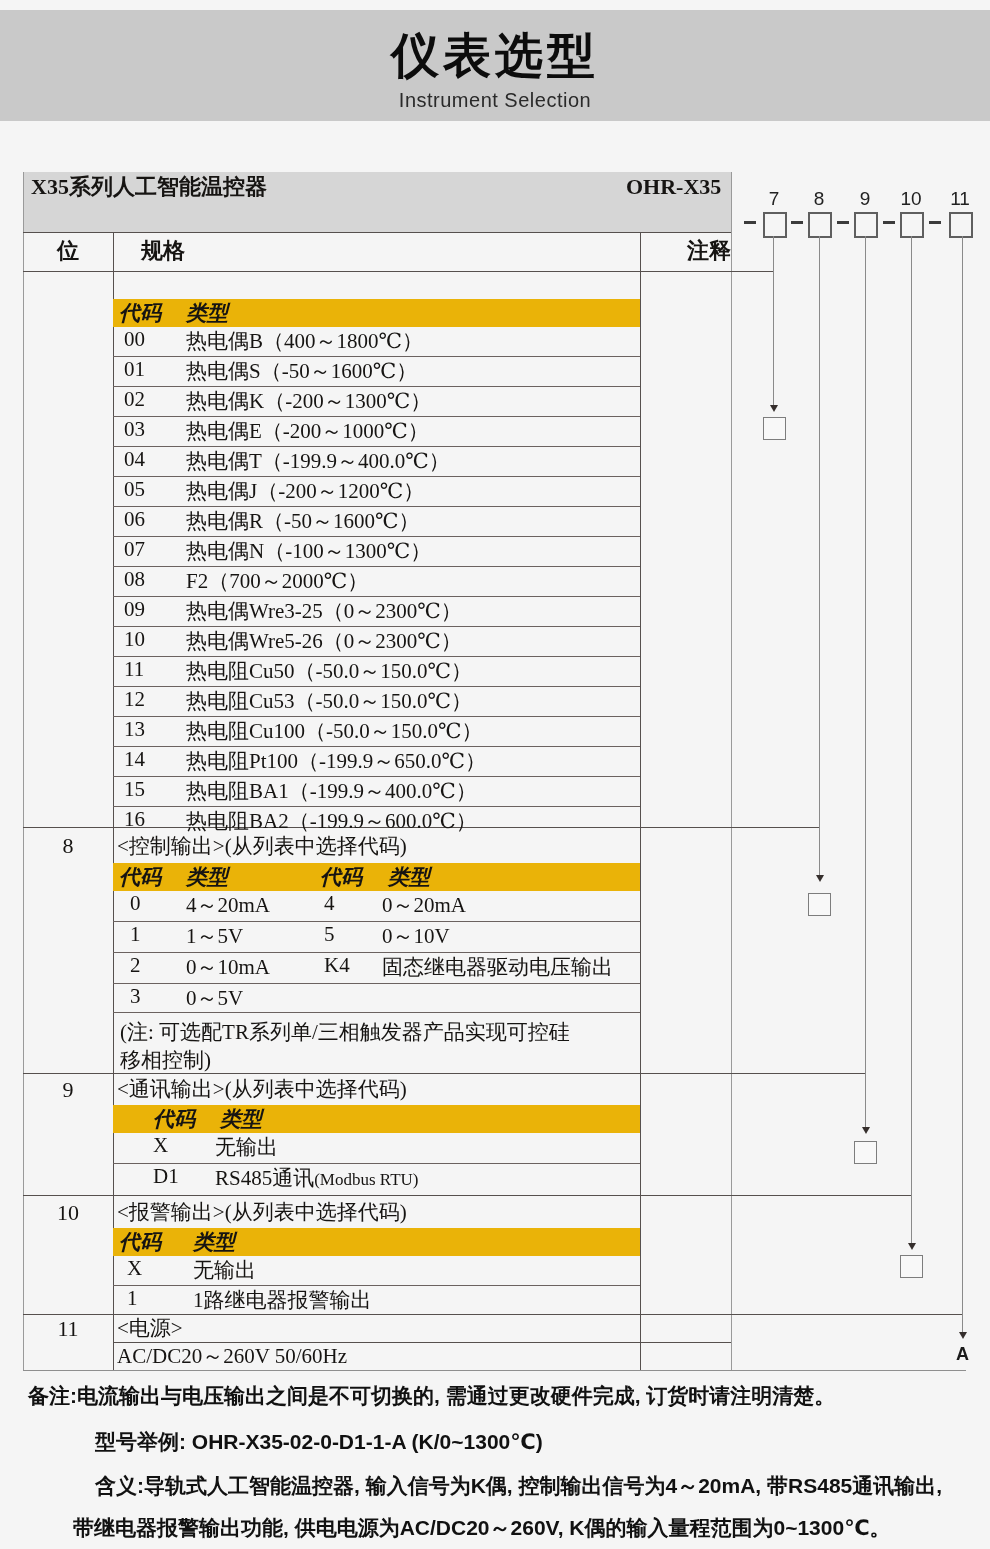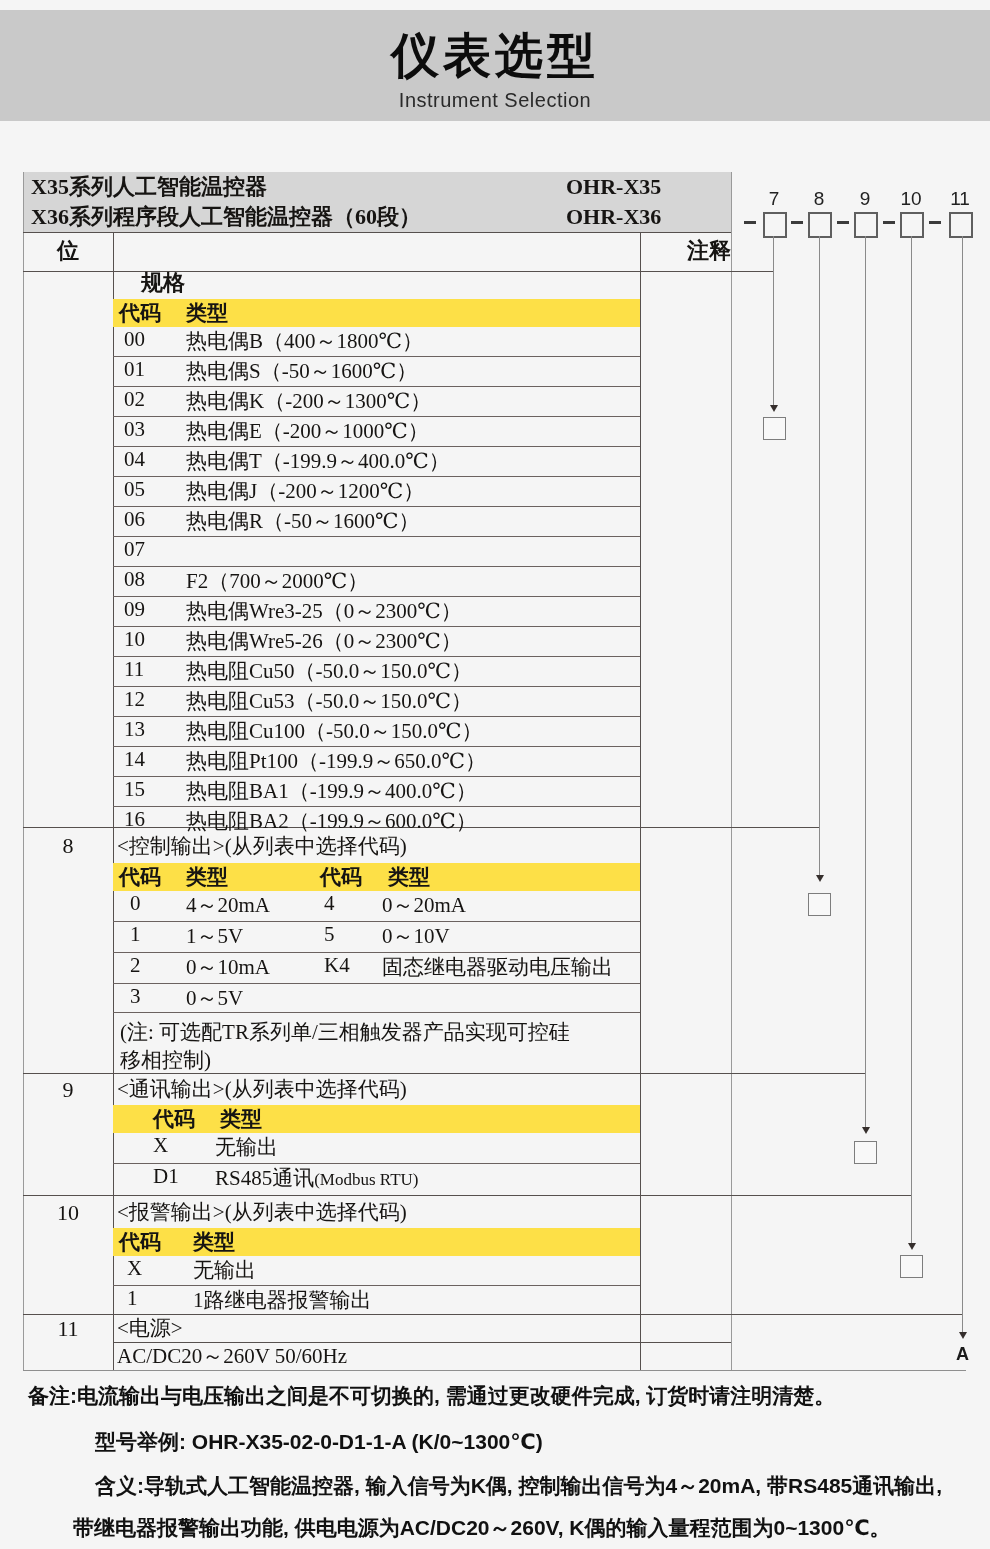--- a/index.html
+++ b/index.html
@@ -7,42 +7,42 @@
         font-family:"Liberation Serif","DejaVu Serif",serif;color:#161412;}
   .sans{font-family:"Liberation Sans","DejaVu Sans",sans-serif;}
   
   .title-band{position:absolute;left:0;top:10px;width:990px;height:111px;background:#c9c9c9;text-align:center;}
   .title-zh{margin-top:14px;font-size:48px;font-weight:bold;letter-spacing:4px;color:#0c0c0c;}
   .title-en{margin-top:1px;font-size:20px;color:#2a2a2a;letter-spacing:0.5px;}
   
   .prod-band{position:absolute;left:23px;top:172px;width:708px;height:60px;background:#d6d6d6;}
   .prod-row{position:relative;height:30px;line-height:30px;font-size:22px;font-weight:600;}
   .prod-name{position:absolute;left:8px;white-space:nowrap;}
-  .prod-model{position:absolute;left:543px;white-space:nowrap;font-weight:600;}
+  .prod-model{position:absolute;left:603px;white-space:nowrap;font-weight:600;}
   
   .hl{position:absolute;height:1px;background:#56504e;}
   .vl{position:absolute;width:1px;background:#56504e;}
   .hl.light{background:#8f8f8f;}
   .vl.light{background:#9a9a9a;}
   .leader{position:absolute;width:1px;background:#8a8a8a;}
   
   .colhead{position:absolute;font-size:22px;font-weight:bold;height:32px;line-height:32px;}
   
   .pos-num{position:absolute;top:188px;width:24px;text-align:center;font-size:19px;color:#222;
            font-family:"Liberation Sans","DejaVu Sans",sans-serif;}
   .selbox{position:absolute;top:212px;width:20px;height:22px;border:2px solid #5f5f5f;background:transparent;}
   .dash{position:absolute;top:221px;width:12px;height:3px;background:#3b3b3b;}
   
   .arr{position:absolute;width:0;height:0;border-left:4px solid transparent;border-right:4px solid transparent;border-top:7px solid #352e2c;}
   .ckbox{position:absolute;width:21px;height:21px;border:1px solid #7d7d7d;background:#f8f8f8;}
   .final-code{position:absolute;font-size:18px;font-weight:bold;color:#1a1a1a;
               font-family:"Liberation Sans","DejaVu Sans",sans-serif;}
   
   .sec{position:absolute;left:113px;width:527px;font-size:21px;}
-  .subhead{height:28px;background:#fde047;display:flex;align-items:center;font-weight:bold;}
+  .subhead{height:28px;background:#eab308;display:flex;align-items:center;font-weight:bold;font-style:italic;}
   .rows .r{display:flex;align-items:flex-start;border-top:1px solid #6b6260;}
   .rows div.r:first-of-type{border-top:none;}
   .r{height:29px;}
   .r30{height:30px;}
   .cell-code{width:62px;padding-left:11px;box-sizing:content-box;}
   .head-code{width:67px;padding-left:6px;}
   .cell-type{white-space:nowrap;}
   
   .h8-c1{width:67px;padding-left:6px;}.h8-t1{width:132px;}.h8-c2{width:68px;padding-left:2px;}
   .r8-c1{width:56px;padding-left:17px;}.r8-t1{width:128px;}.r8-c2{width:58px;padding-left:10px;}
@@ -68,24 +68,20 @@
     <div class="title-en sans">Instrument Selection</div>
   </div>
 
   <div class="prod-band">
 
       <div class="prod-row">
         <span class="prod-name">X35系列人工智能温控器</span>
         <span class="prod-model">OHR-X35</span>
       </div>
 
-      <div class="prod-row">
-        <span class="prod-name">X36系列程序段人工智能温控器（60段）</span>
-        <span class="prod-model">OHR-X36</span>
-      </div>
     </div>
 
   <div class="pos-num" style="left:762px;">7</div>
   <div class="pos-num" style="left:807px;">8</div>
   <div class="pos-num" style="left:853px;">9</div>
   <div class="pos-num" style="left:899px;">10</div>
   <div class="pos-num" style="left:948px;">11</div>
 
   <div class="selbox" style="left:763px;"></div>
   <div class="selbox" style="left:808px;"></div>
@@ -127,21 +123,21 @@
 
   <div class="leader" style="left:911px;top:236px;height:1007px;"></div>
   <div class="arr" style="left:908px;top:1243px;"></div>
   <div class="ckbox" style="left:900px;top:1255px;"></div>
 
   <div class="leader" style="left:962px;top:236px;height:1096px;"></div>
   <div class="arr" style="left:959px;top:1332px;"></div>
   <div class="final-code" style="left:956px;top:1344px;">A</div>
 
   <div class="colhead" style="left:23px;top:235px;width:90px;text-align:center;">位</div>
-  <div class="colhead" style="left:141px;top:235px;margin-top:32px;">规格</div>
+  <div class="colhead" style="left:141px;top:235px;">规格</div>
   <div class="colhead" style="left:640px;top:235px;width:91px;text-align:right;">注释</div>
 
   <div class="sec" style="top:299px;">
     <div class="subhead">
       <span class="head-code">代码</span>
       <span>类型</span>
     </div>
     <div class="rows">
 
         <div class="r">
@@ -174,20 +170,21 @@
           <span class="cell-type">热电偶J（-200～1200℃）</span>
         </div>
 
         <div class="r">
           <span class="cell-code">06</span>
           <span class="cell-type">热电偶R（-50～1600℃）</span>
         </div>
 
         <div class="r">
           <span class="cell-code">07</span>
+          <span class="cell-type">热电偶N（-100～1300℃）</span>
         </div>
 
         <div class="r">
           <span class="cell-code">08</span>
           <span class="cell-type">F2（700～2000℃）</span>
         </div>
 
         <div class="r">
           <span class="cell-code">09</span>
           <span class="cell-type">热电偶Wre3-25（0～2300℃）</span>

